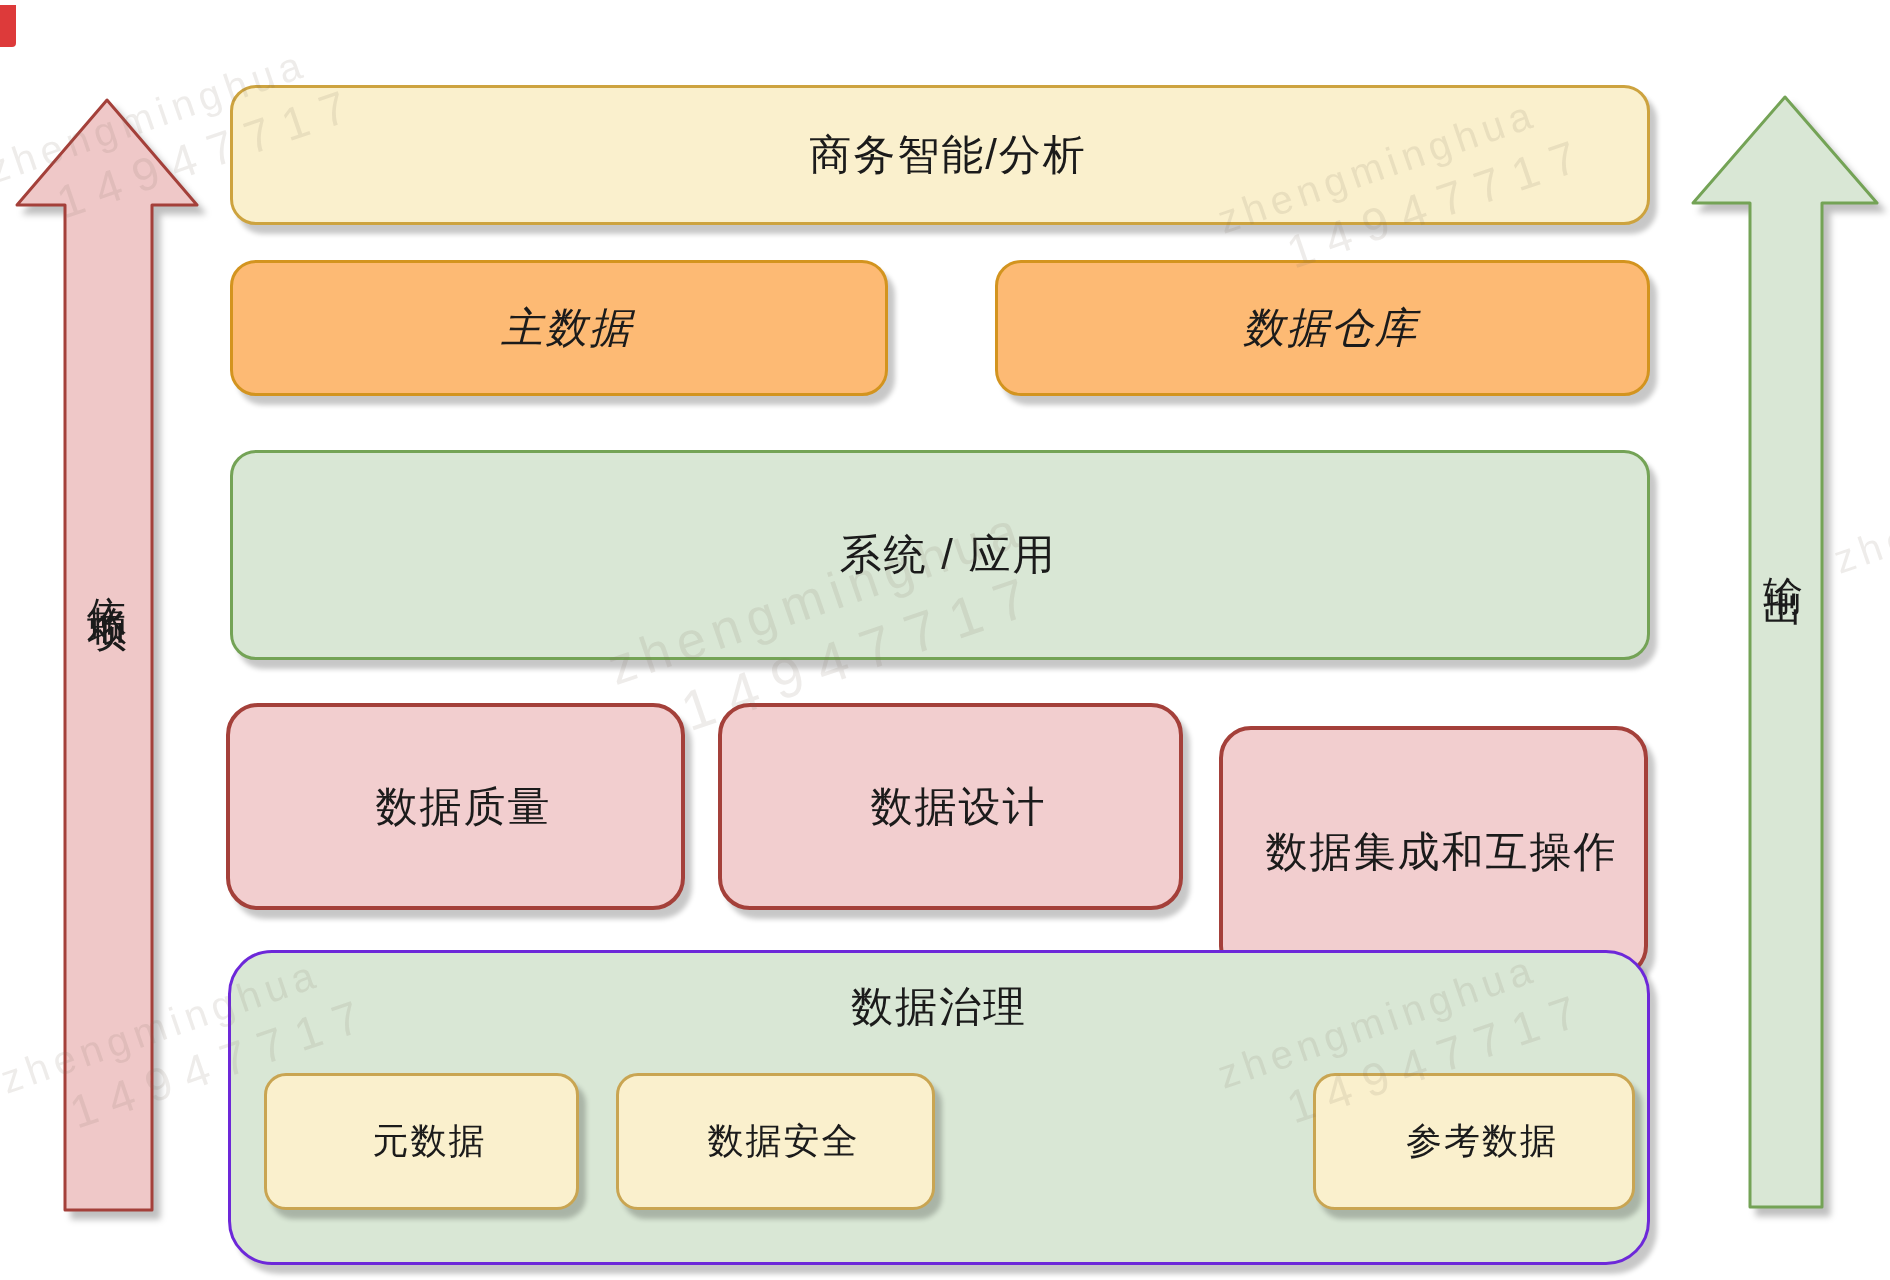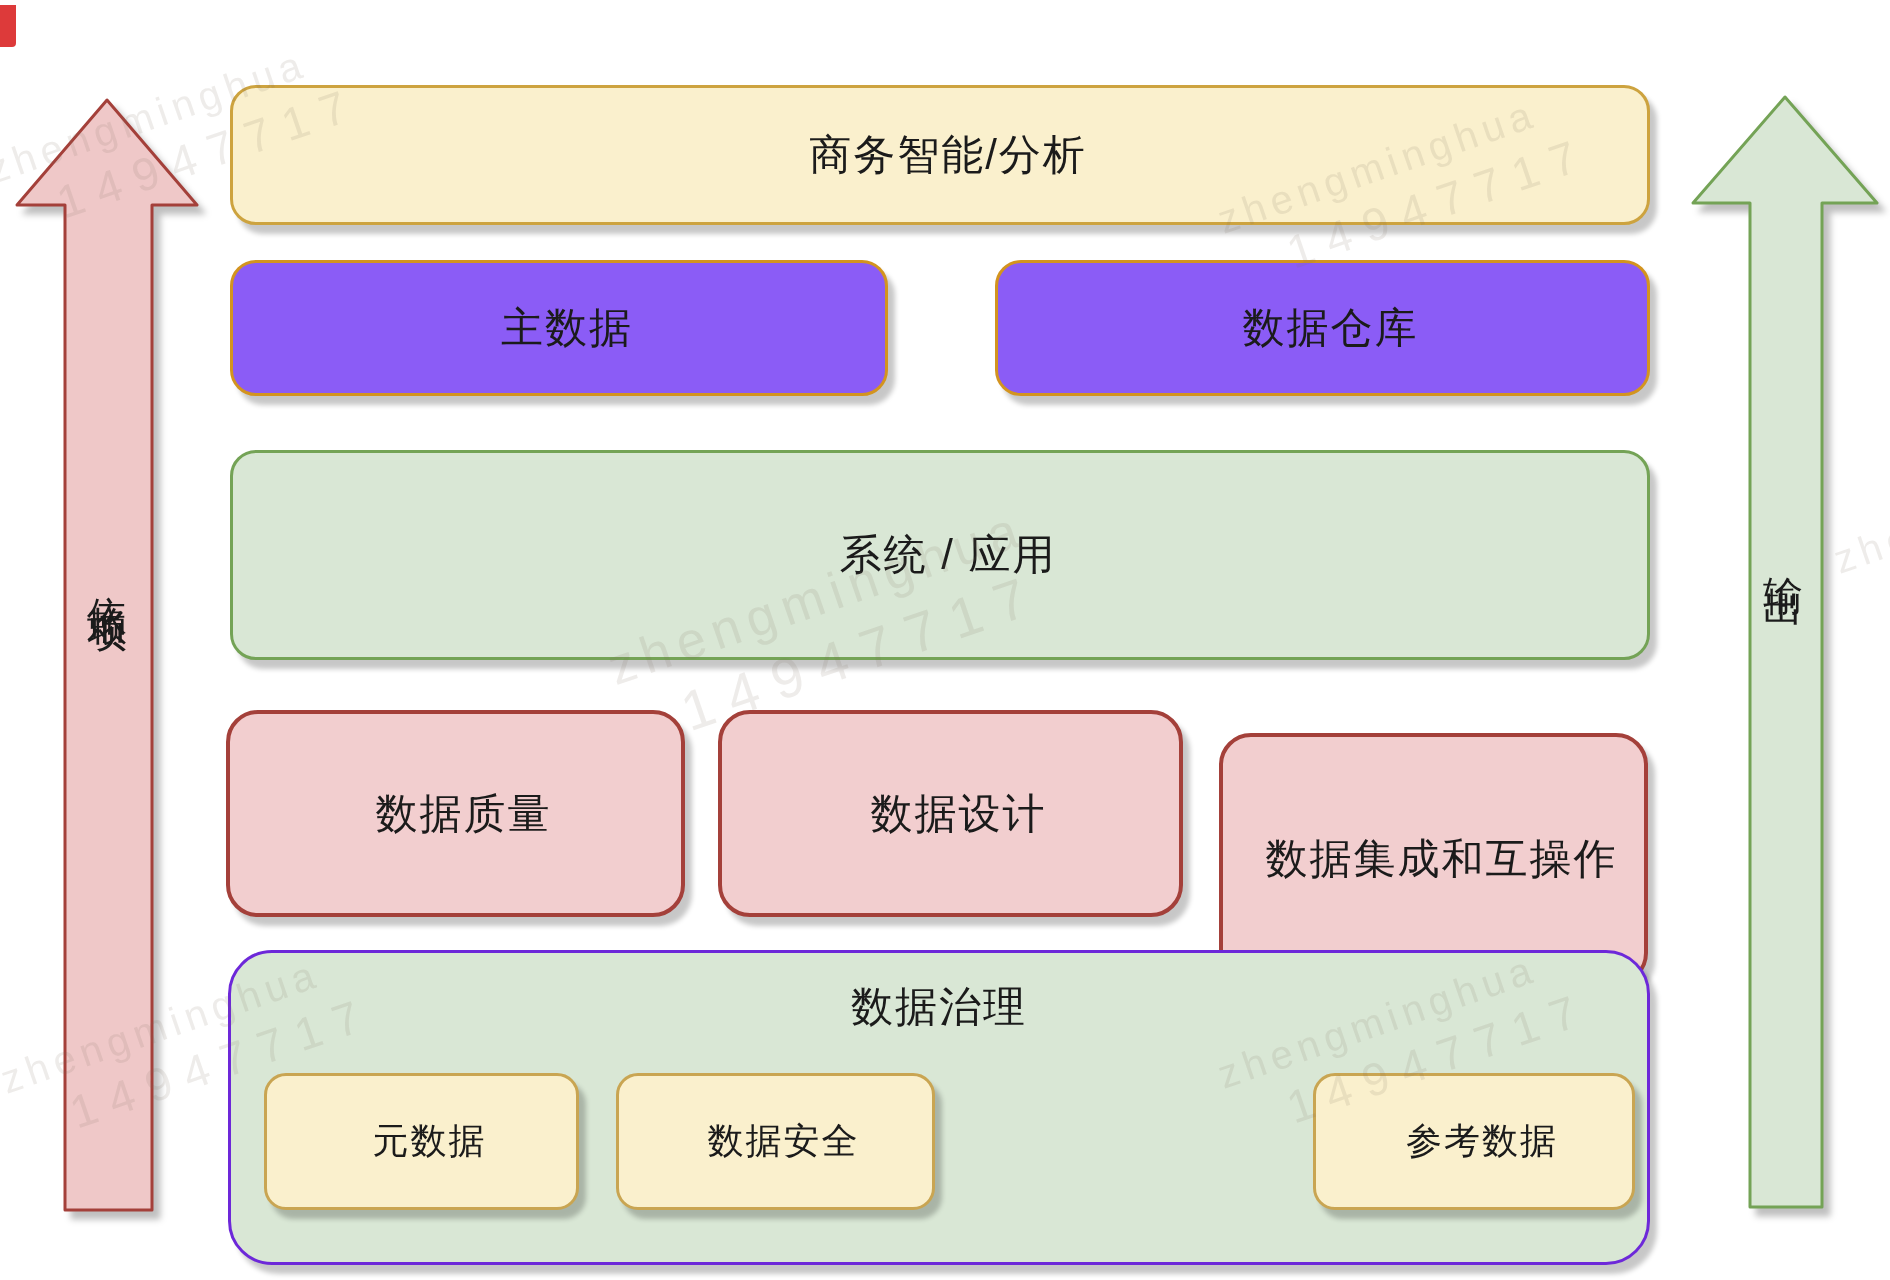--- a/index.html
+++ b/index.html
@@ -19,23 +19,23 @@
     justify-content: center;
     font-size: 42px;
     font-weight: 500;
     letter-spacing: 2px;
     box-sizing: border-box;
     box-shadow: 7px 9px 5px rgba(0,0,0,0.22);
     z-index: 2;
     padding-left: 16px;
   }
   .yellow  { background: #faf0cd; border: 3px solid #cda33f; border-radius: 26px; }
-  .orange  { background: #8b5cf6; border: 3px solid #d3941f; border-radius: 26px; }
+  .orange  { background: #fdba74; border: 3px solid #d3941f; border-radius: 26px; font-style: italic; }
   .green   { background: #d9e7d5; border: 3px solid #74a356; border-radius: 26px; }
-  .red     { background: #f2cecf; border: 4px solid #a4403a; border-radius: 32px; margin-top: 7px; }
+  .red     { background: #f2cecf; border: 4px solid #a4403a; border-radius: 32px; }
   .container-green { background: #d9e7d5; border: 3px solid #6d28d9; border-radius: 44px; }
   .small-yellow { background: #faf0cd; border: 3px solid #c9a552; border-radius: 22px; font-size: 36px; }
 
   #box-bi         { left: 230px;  top: 85px;   width: 1420px; height: 140px; }
   #box-master     { left: 230px;  top: 260px;  width: 658px;  height: 136px; }
   #box-warehouse  { left: 995px;  top: 260px;  width: 655px;  height: 136px; }
   #box-systems    { left: 230px;  top: 450px;  width: 1420px; height: 210px; }
   #box-quality    { left: 226px;  top: 703px;  width: 459px;  height: 207px; }
   #box-design     { left: 718px;  top: 703px;  width: 465px;  height: 207px; }
   #box-integration{ left: 1219px; top: 726px;  width: 429px;  height: 252px; }

